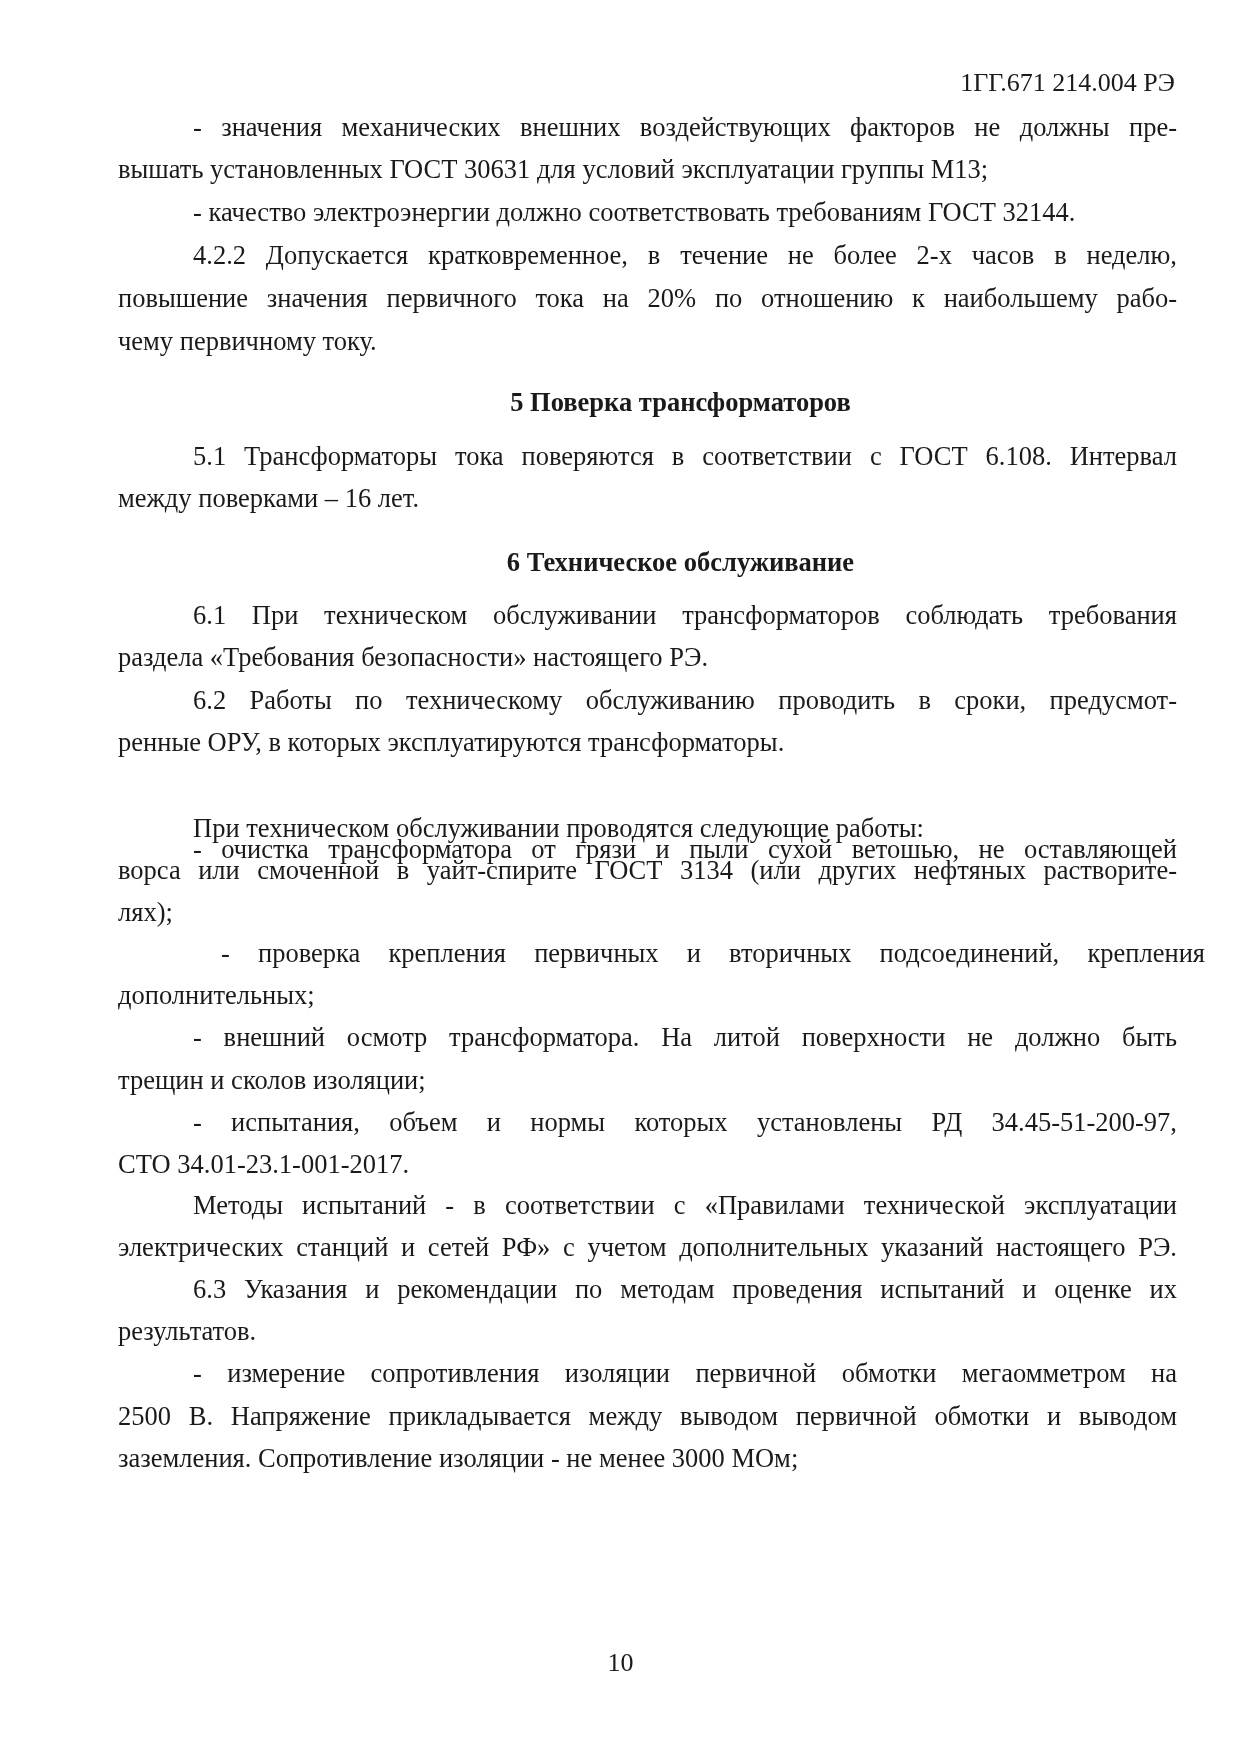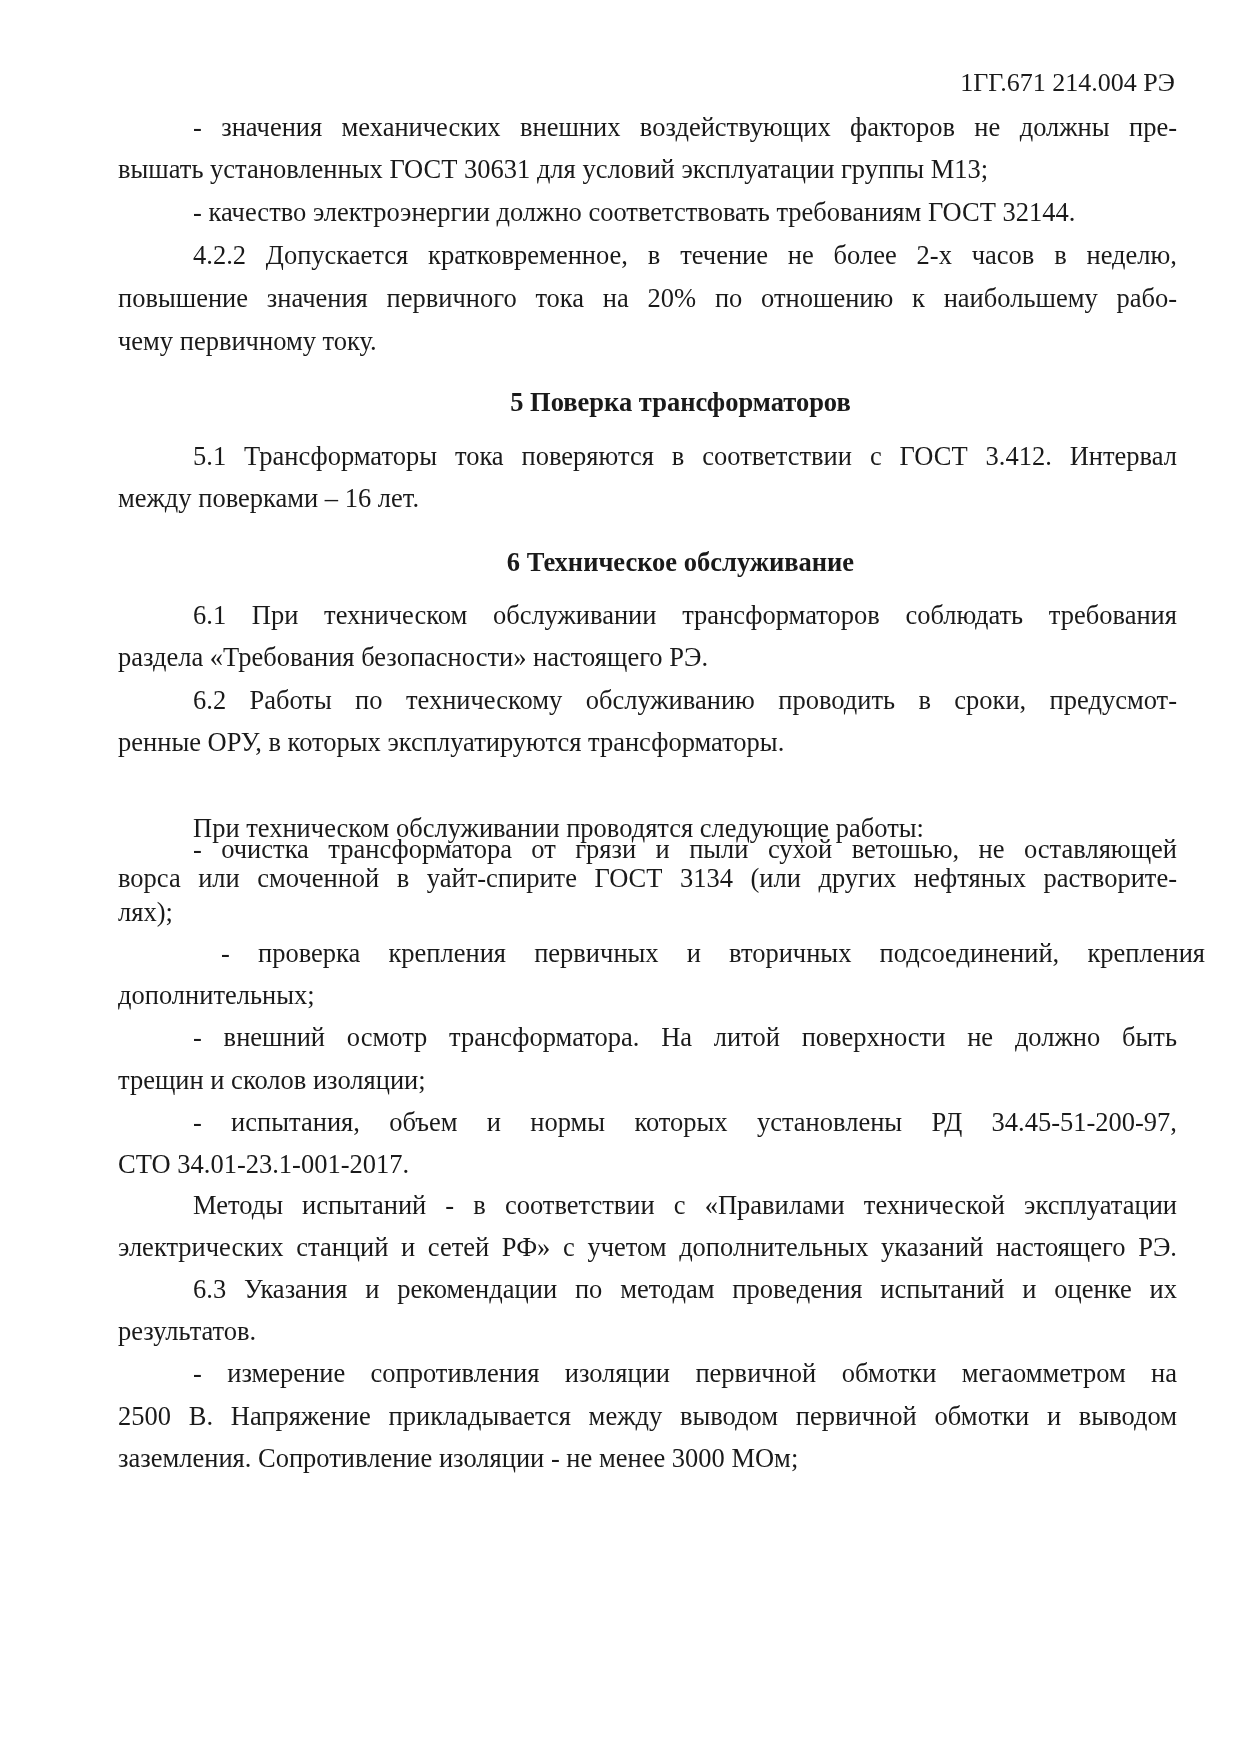--- a/index.html
+++ b/index.html
@@ -74,38 +74,39 @@
 <div class="page">
   <div class="doc-code">1ГГ.671 214.004 РЭ</div>
   <div id="content">
       <div class="line indent" style="top: 111px;">- значения механических внешних воздействующих факторов не должны пре-</div>
       <div class="line last" style="top: 153px;">вышать установленных ГОСТ 30631 для условий эксплуатации группы М13;</div>
       <div class="line indent last" style="top: 196px;">- качество электроэнергии должно соответствовать требованиям ГОСТ 32144.</div>
       <div class="line indent" style="top: 239px;">4.2.2 Допускается кратковременное, в течение не более 2-х часов в неделю,</div>
       <div class="line" style="top: 282px;">повышение значения первичного тока на 20% по отношению к наибольшему рабо-</div>
       <div class="line last" style="top: 325px;">чему первичному току.</div>
       <div class="heading" style="top: 386px;"><span>5 Поверка трансформаторов</span></div>
-      <div class="line indent" style="top: 440px;">5.1 Трансформаторы тока поверяются в соответствии с ГОСТ 3.412. Интервал</div>
+      <div class="line indent" style="top: 440px;">5.1 Трансформаторы тока поверяются в соответствии с ГОСТ 6.108. Интервал</div>
       <div class="line last" style="top: 482px;">между поверками – 16 лет.</div>
       <div class="heading" style="top: 546px;"><span>6 Техническое обслуживание</span></div>
       <div class="line indent" style="top: 599px;">6.1 При техническом обслуживании трансформаторов соблюдать требования</div>
       <div class="line last" style="top: 641px;">раздела «Требования безопасности» настоящего РЭ.</div>
       <div class="line indent" style="top: 684px;">6.2 Работы по техническому обслуживанию проводить в сроки, предусмот-</div>
       <div class="line last" style="top: 726px;">ренные ОРУ, в которых эксплуатируются трансформаторы.</div>
       <div class="line indent last" style="top: 769px; margin-top: 43px;">При техническом обслуживании проводятся следующие работы:</div>
       <div class="line indent" style="top: 812px; margin-top: 21px;">-  очистка трансформатора от грязи и пыли сухой ветошью, не оставляющей</div>
-      <div class="line" style="top: 854px; margin-top: 8px;">ворса или смоченной в уайт-спирите ГОСТ 3134 (или других нефтяных растворите-</div>
+      <div class="line" style="top: 854px;">ворса или смоченной в уайт-спирите ГОСТ 3134 (или других нефтяных растворите-</div>
       <div class="line last" style="top: 896px;">лях);</div>
       <div class="line indent" style="top: 937px; margin-left: 28px;">-   проверка крепления первичных и вторичных подсоединений, крепления</div>
       <div class="line last" style="top: 979px;">дополнительных;</div>
       <div class="line indent" style="top: 1021px;">-  внешний осмотр трансформатора. На литой поверхности не должно быть</div>
       <div class="line last" style="top: 1064px;">трещин и сколов изоляции;</div>
       <div class="line indent" style="top: 1106px;">- испытания, объем и нормы которых установлены РД 34.45-51-200-97,</div>
       <div class="line last" style="top: 1148px;">СТО 34.01-23.1-001-2017.</div>
       <div class="line indent" style="top: 1189px;">Методы испытаний - в соответствии с «Правилами технической эксплуатации</div>
       <div class="line" style="top: 1231px;">электрических станций и сетей РФ» с учетом дополнительных указаний настоящего РЭ.</div>
       <div class="line indent" style="top: 1273px;">6.3 Указания и рекомендации по методам проведения испытаний и оценке их</div>
       <div class="line last" style="top: 1315px;">результатов.</div>
       <div class="line indent" style="top: 1357px;">-  измерение сопротивления изоляции первичной обмотки мегаомметром на</div>
       <div class="line" style="top: 1400px;">2500 В. Напряжение прикладывается между выводом первичной обмотки и выводом</div>
       <div class="line last" style="top: 1442px;">заземления. Сопротивление изоляции - не менее 3000 МОм;</div>
     </div>
+  <div class="page-number">10</div>
 </div>
 
 </body></html>

